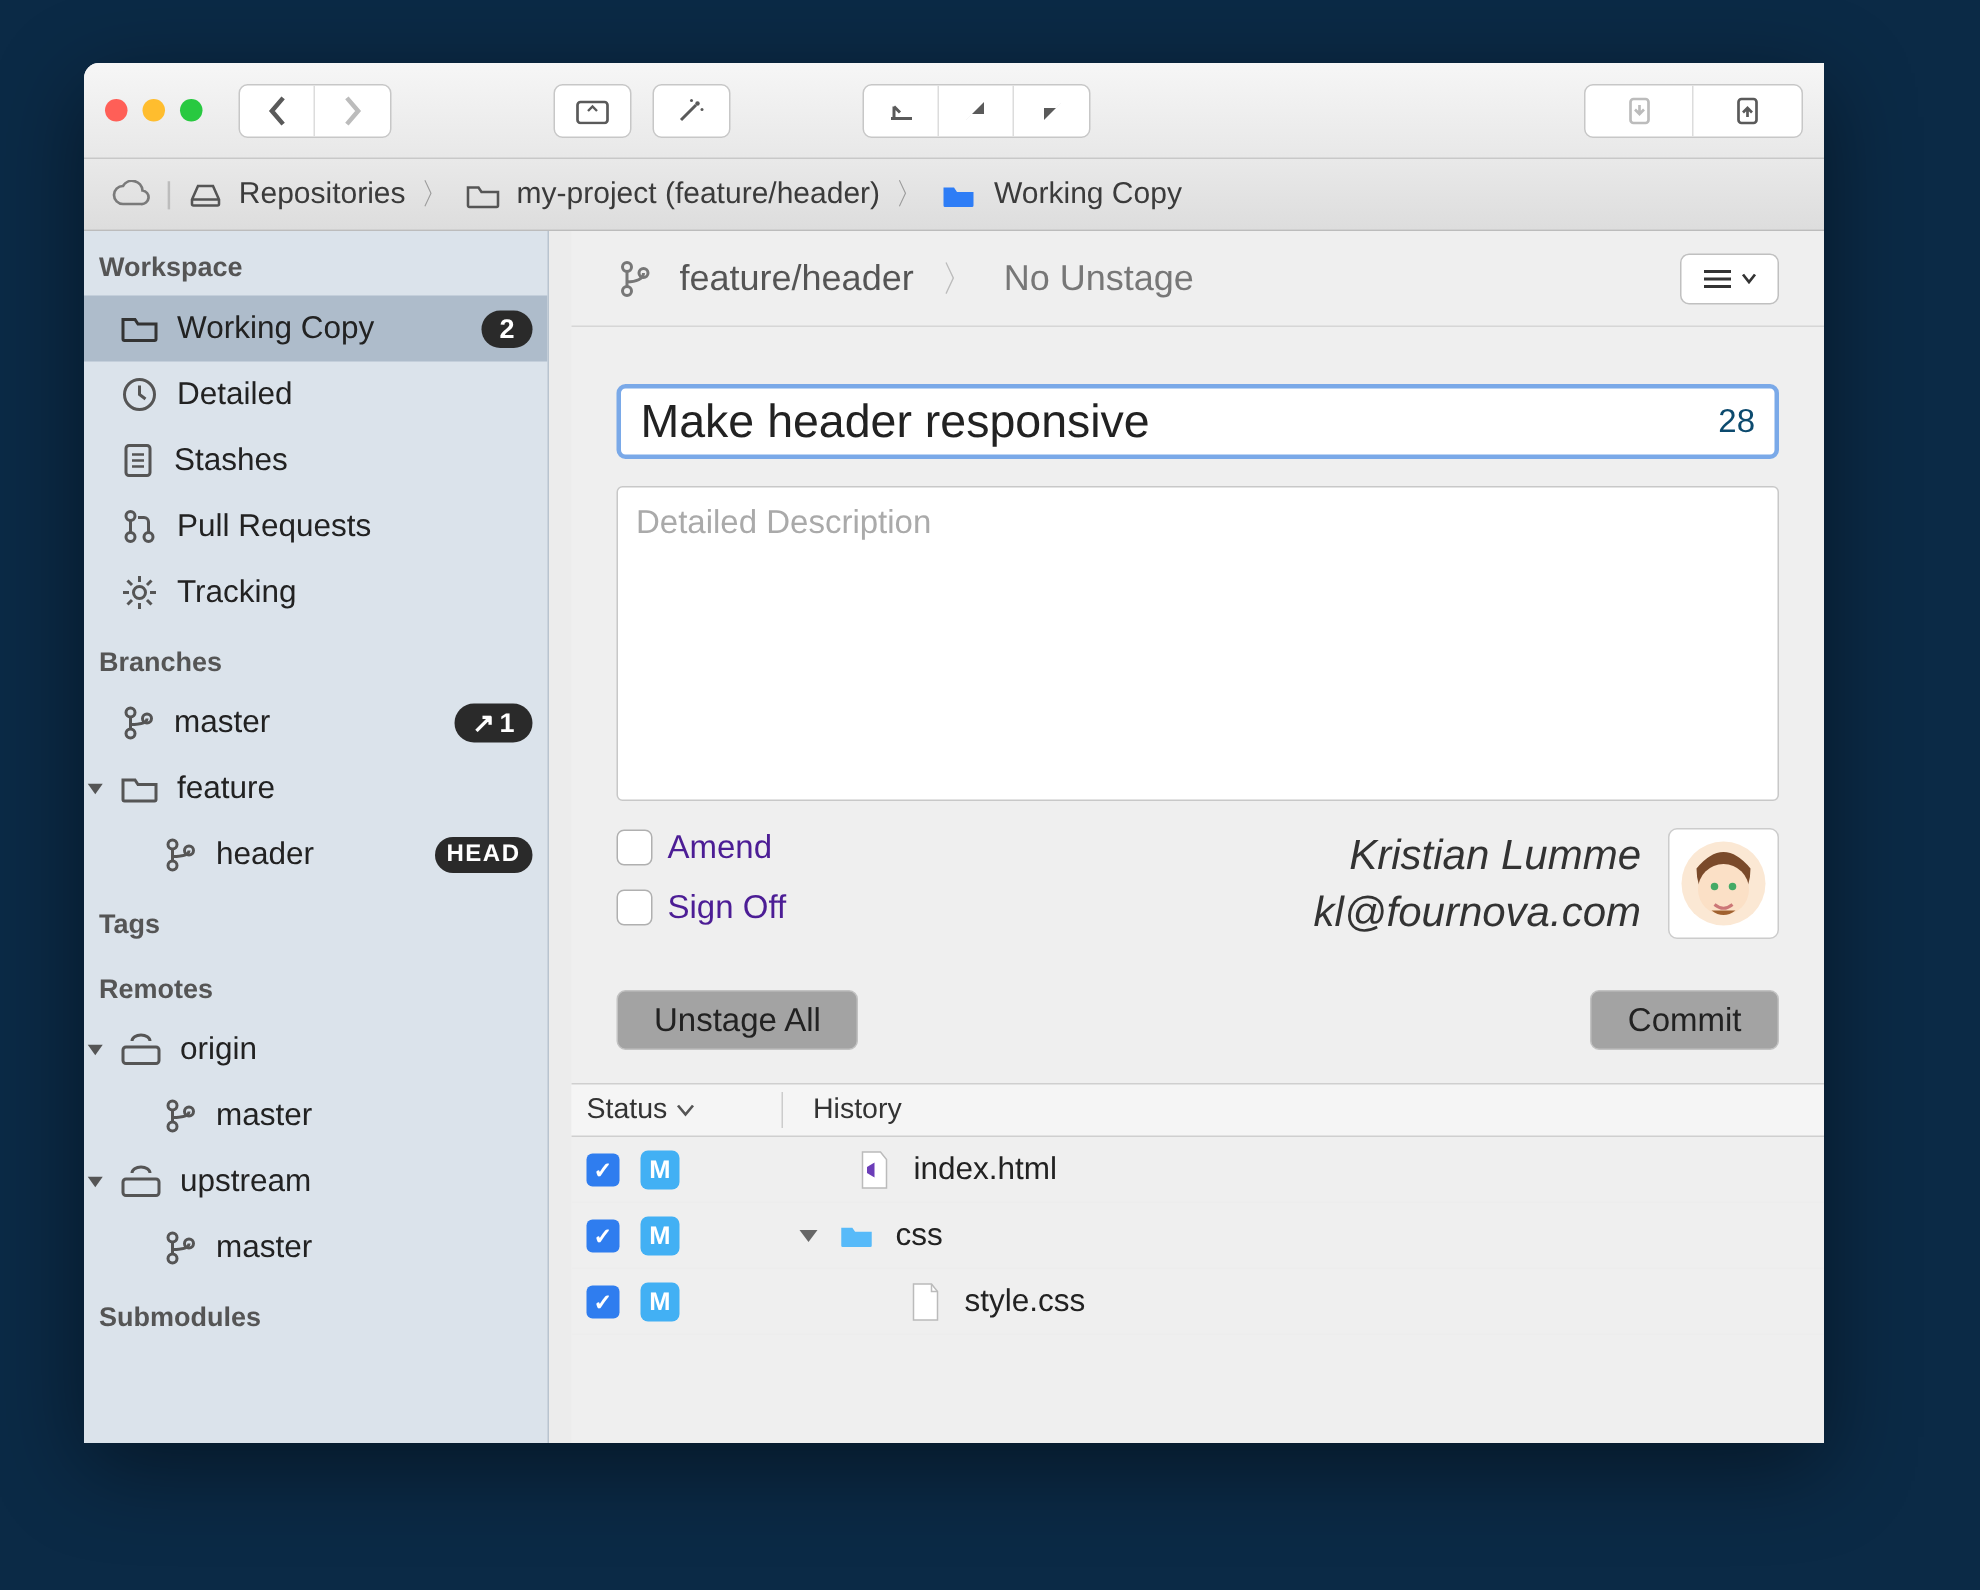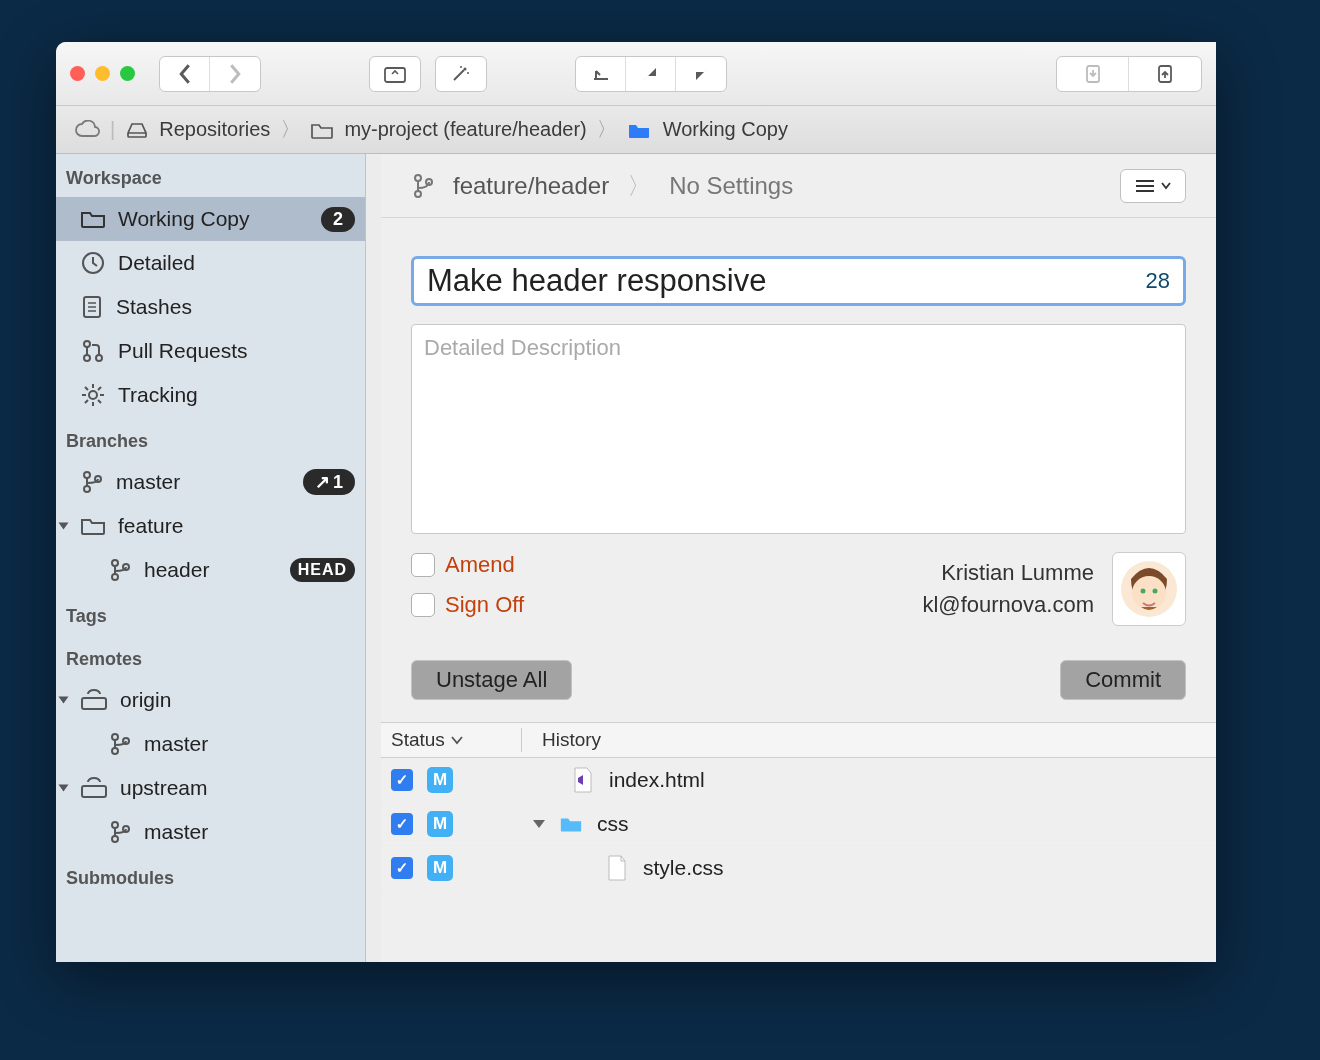--- a/index.html
+++ b/index.html
@@ -116,26 +116,26 @@
     flex:1; border:none; outline:none; font-size:31px; color:#222; background:transparent;
   }
   .charcount{color:#0c4a6e; font-size:22px;}
   .desc {
     height:210px; border:1px solid #c8c8c8; border-radius:4px; background:#fff;
     padding:10px 12px; font-size:22px; color:#aaa;
   }
   .formrow{
     display:flex; align-items:flex-start; gap:30px;
   }
-  .checks{display:flex;flex-direction:column;gap:14px;font-size:22px;color:#c2410c;}
+  .checks{display:flex;flex-direction:column;gap:14px;font-size:22px;color:#4c1d95;}
   .chk{display:flex;align-items:center;gap:10px;}
   .chkbox{
     width:24px;height:24px;border:1.5px solid #b0b0b0;border-radius:5px;background:#fff;
   }
-  .author{margin-left:auto;display:flex;align-items:center;gap:18px;color:#333;font-size:22px;}
+  .author{margin-left:auto;display:flex;align-items:center;gap:18px;color:#333;font-size:28px;font-style:italic;}
   .author .txt{text-align:right;display:flex;flex-direction:column;gap:6px;}
   .avatar{
     width:74px;height:74px;border:1px solid #ccc;border-radius:6px;background:#fff;
     display:flex;align-items:center;justify-content:center;font-size:40px;
   }
   .actions{display:flex;gap:20px;padding:16px 30px 22px 30px;}
   .btn{
     border:1px solid #c2c2c2;border-radius:6px;background:#a3a3a3;padding:6px 24px;
     font-size:22px;color:#222;
   }
@@ -377,21 +377,21 @@
     <div class="main">
       <div class="branchbar">
         <svg width="24" height="28" viewBox="0 0 24 28">
             <circle cx="7" cy="6" r="3" fill="none" stroke="#777" stroke-width="2"></circle>
             <circle cx="7" cy="22" r="3" fill="none" stroke="#777" stroke-width="2"></circle>
             <circle cx="18" cy="10" r="3" fill="none" stroke="#777" stroke-width="2"></circle>
             <path d="M7 9v10 M7 16c6 0 11-2 11-6" fill="none" stroke="#777" stroke-width="2"></path>
           </svg>
         <span>feature/header</span>
         <span style="color:#bbb">〉</span>
-        <span style="color:#777">No Settings</span>
+        <span style="color:#777">No Unstage</span>
         <div class="hambtn">
           <svg width="20" height="14" viewBox="0 0 20 14">
               <path d="M1 2h18M1 7h18M1 12h18" stroke="#333" stroke-width="2"></path>
             </svg>
           <svg width="10" height="8" viewBox="0 0 10 8">
               <path d="M1 1 l4 5 l4 -5" fill="none" stroke="#333" stroke-width="1.8"></path>
             </svg>
         </div>
       </div>
 

